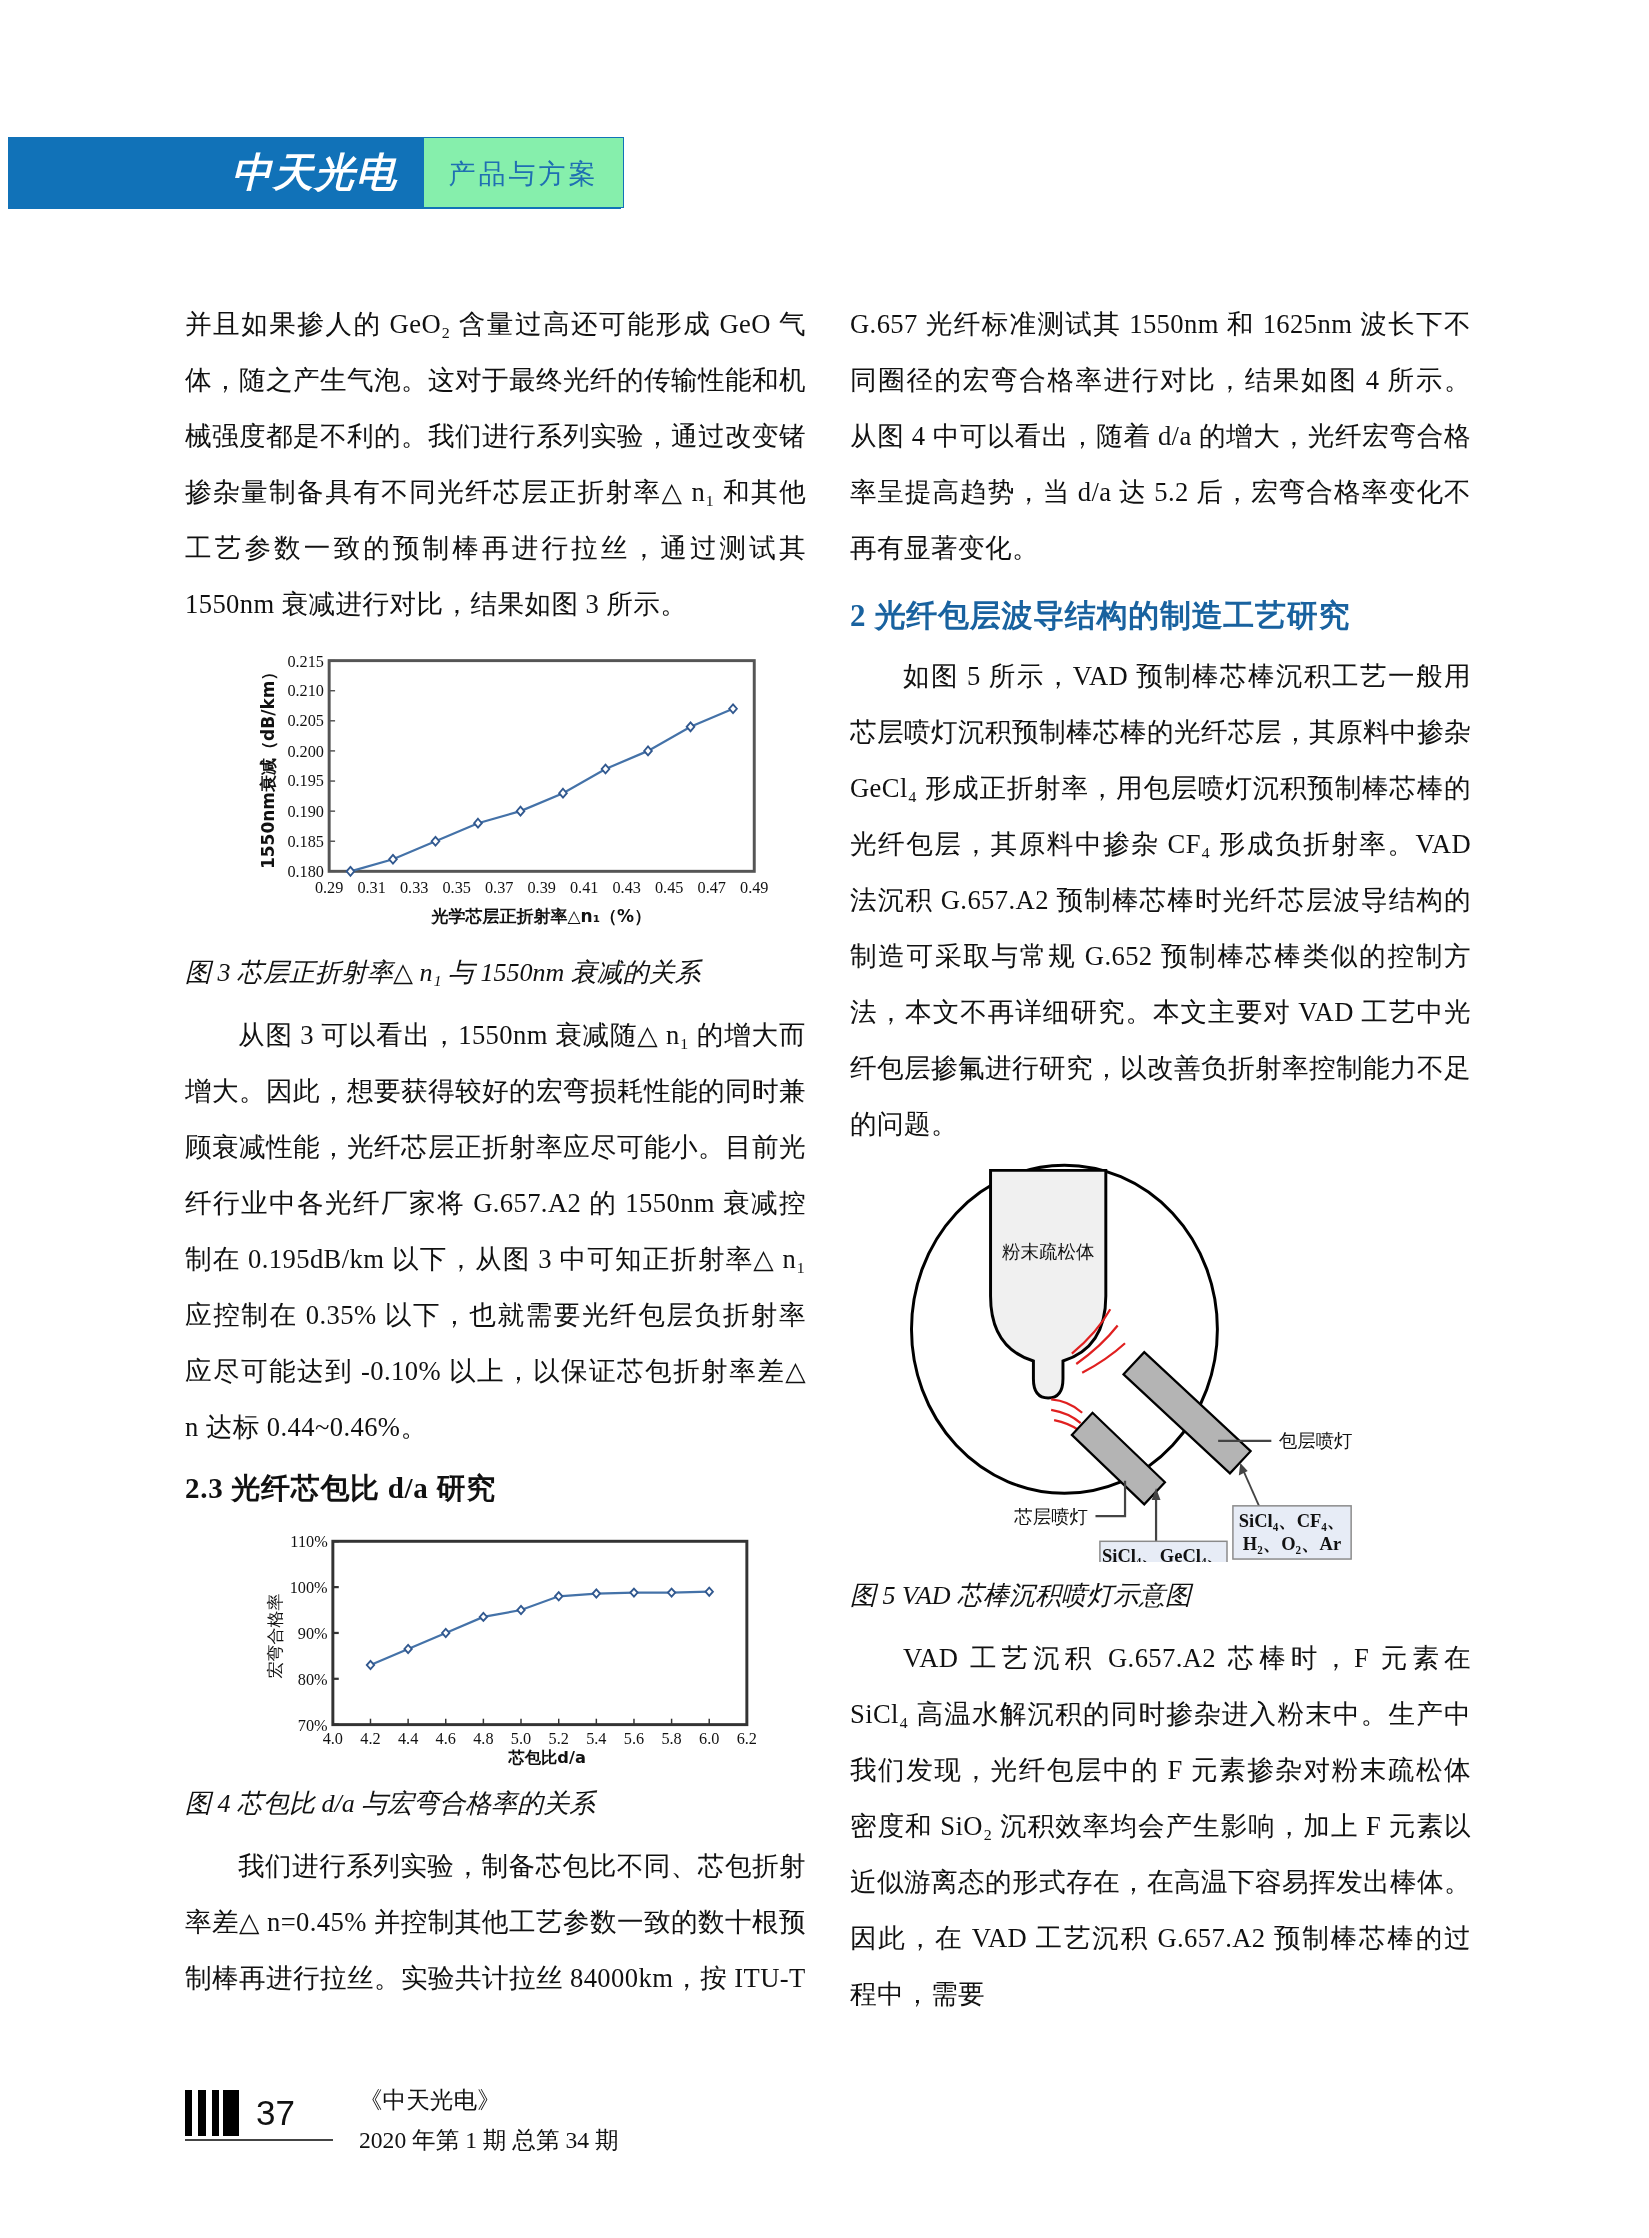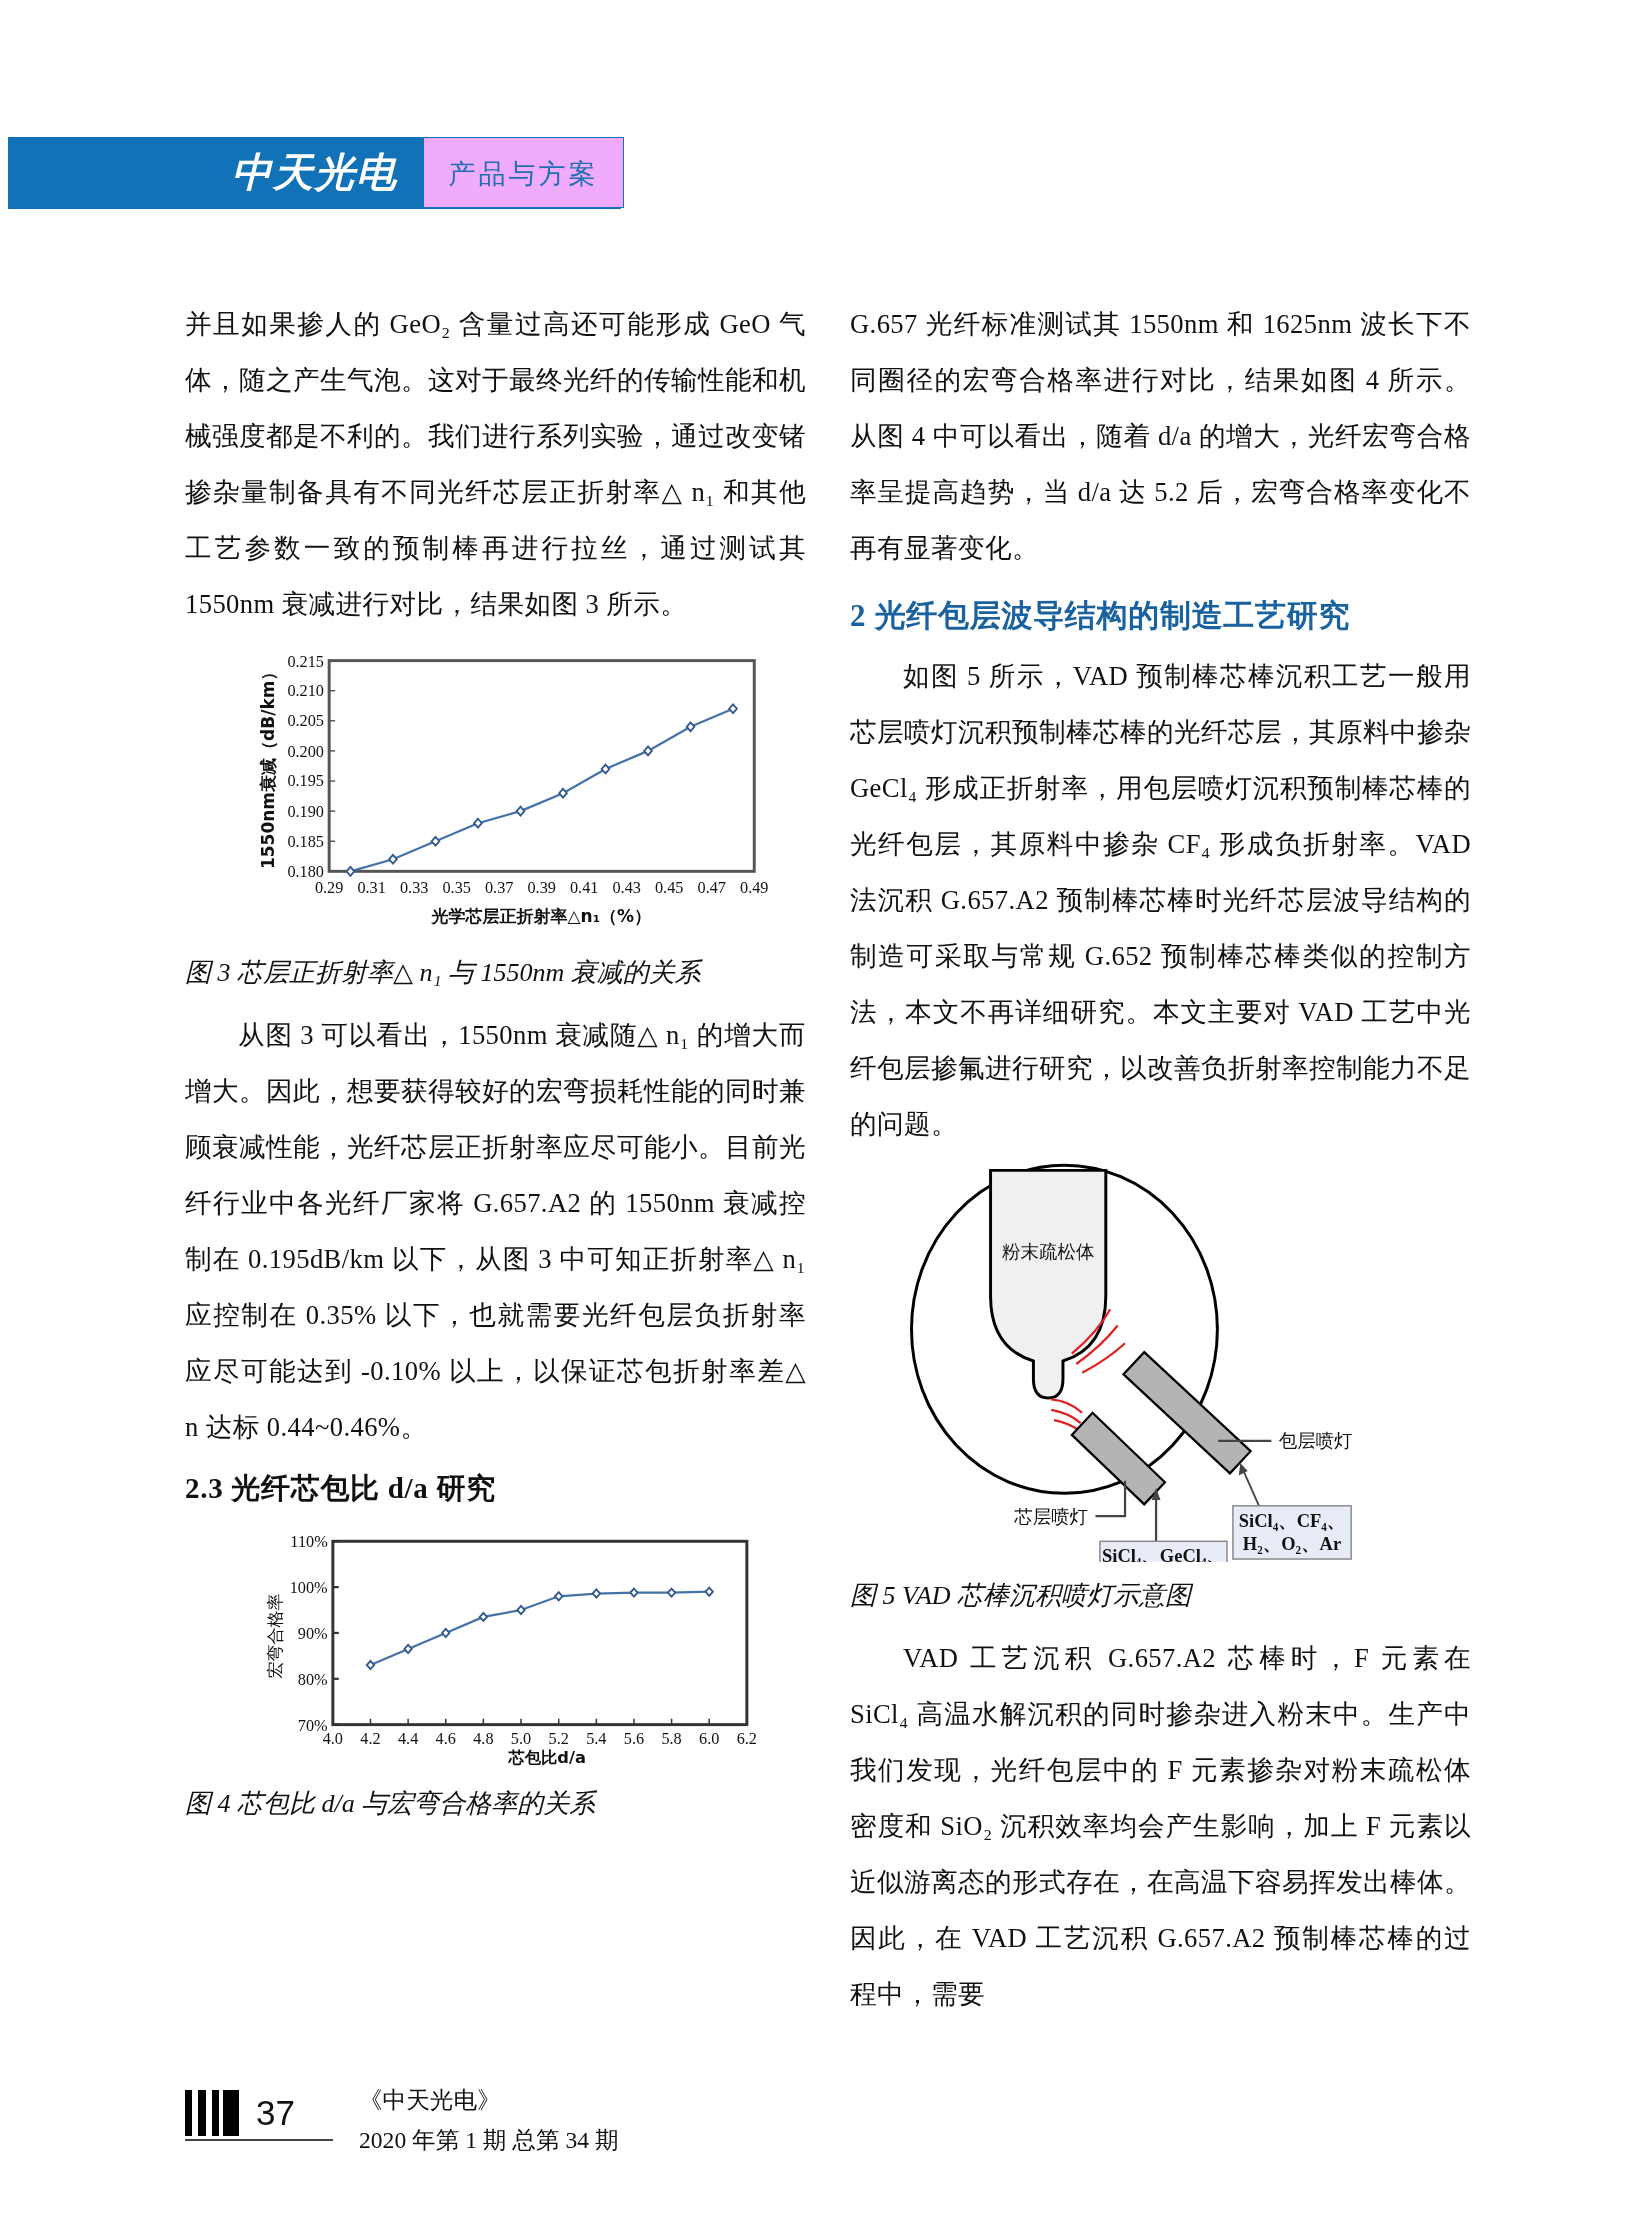--- a/index.html
+++ b/index.html
@@ -22,21 +22,21 @@
     position:absolute;left:218px;top:145px;
     width:177px;height:53px;
     color:#fff;font-size:40px;line-height:53px;
     font-family:"DejaVu Serif",serif;
     font-style:italic;font-weight:bold;letter-spacing:1.5px;
     text-align:center;
     white-space:nowrap;
   }
   .hdr-tag{
     position:absolute;left:415px;top:137px;width:201px;height:71px;
-    background:#f0abfc;border:1.5px solid #1172b8;
+    background:#86efac;border:1.5px solid #1172b8;
     color:#1f6fb2;font-size:27px;line-height:71px;text-align:center;
     letter-spacing:3px;
     font-family:"DejaVu Sans","Liberation Sans",sans-serif;
     box-sizing:border-box;
   }
 
   
   .col{position:absolute;top:296px;width:621px;}
   .col-left{left:185px;}
   .col-right{left:850px;}
@@ -224,20 +224,21 @@
           <polygon points="505.5,90.9 510.5,96.4 505.5,101.9 500.5,96.4"></polygon>
           <polygon points="556.4,87.2 561.4,92.7 556.4,98.2 551.4,92.7"></polygon>
           <polygon points="607.3,85.9 612.3,91.4 607.3,96.9 602.3,91.4"></polygon>
           <polygon points="658.2,85.9 663.2,91.4 658.2,96.9 653.2,91.4"></polygon>
           <polygon points="709.1,84.7 714.1,90.2 709.1,95.7 704.1,90.2"></polygon>
         </g>
       </svg>
     </div>
     <div class="caption">图 4 芯包比 d/a 与宏弯合格率的关系</div>
 
+    <p class="body indent">我们进行系列实验，制备芯包比不同、芯包折射率差△ n=0.45% 并控制其他工艺参数一致的数十根预制棒再进行拉丝。实验共计拉丝 84000km，按 ITU-T</p>
   </div>
 
   <div class="col col-right">
 
     <p class="body">G.657 光纤标准测试其 1550nm 和 1625nm 波长下不同圈径的宏弯合格率进行对比，结果如图 4 所示。从图 4 中可以看出，随着 d/a 的增大，光纤宏弯合格率呈提高趋势，当 d/a 达 5.2 后，宏弯合格率变化不再有显著变化。</p>
 
     <h2 class="sec-blue">2  光纤包层波导结构的制造工艺研究</h2>
 
     <p class="body indent">如图 5 所示，VAD 预制棒芯棒沉积工艺一般用芯层喷灯沉积预制棒芯棒的光纤芯层，其原料中掺杂 GeCl₄ 形成正折射率，用包层喷灯沉积预制棒芯棒的光纤包层，其原料中掺杂 CF₄ 形成负折射率。VAD 法沉积 G.657.A2 预制棒芯棒时光纤芯层波导结构的制造可采取与常规 G.652 预制棒芯棒类似的控制方法，本文不再详细研究。本文主要对 VAD 工艺中光纤包层掺氟进行研究，以改善负折射率控制能力不足的问题。</p>
 

